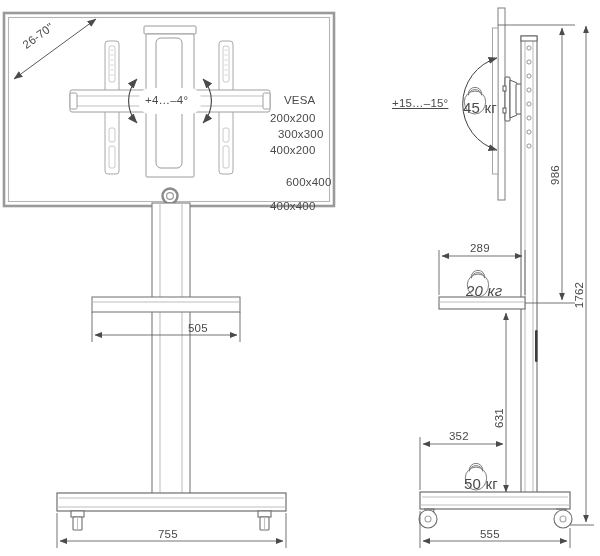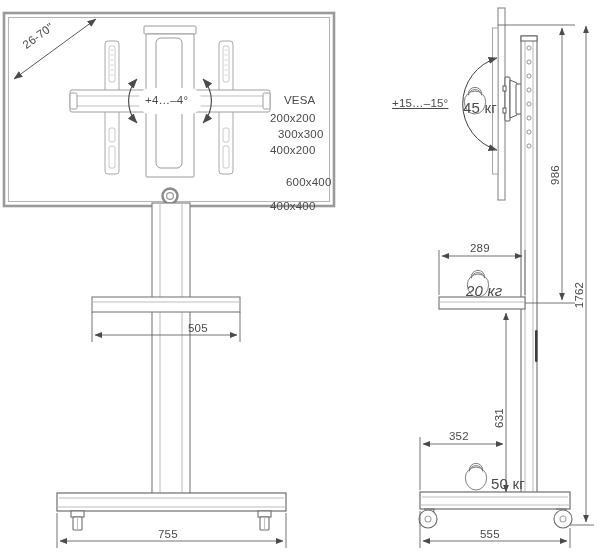--- a/index.html
+++ b/index.html
@@ -236,21 +236,21 @@
 <div class="lbl" style="left:270px;top:160px;margin-top:40px;">400x400</div>
 <div class="lbl" style="left:286px;top:176px;text-align:center;">600x400</div>
 
 <div class="lbl" style="left:152px;top:322px;margin-left:36px;">505</div>
 <div class="lbl" style="left:158px;top:528px;">755</div>
 
 <div class="lbl" style="left:392px;top:97px;text-decoration:underline;">+15…–15°</div>
 
 <div class="lbl sm" style="left:463px;top:99px;">45 кг</div>
 <div class="lbl sm" style="left:466px;top:282px;font-style:italic;">20 кг</div>
-<div class="lbl sm" style="left:464px;top:475px;margin-left:27px;">50 кг</div>
+<div class="lbl sm" style="left:464px;top:475px;">50 кг</div>
 
 <div class="lbl vert" style="left:561px;top:175px;transform:rotate(-90deg) translate(-50%,-100%);">986</div>
 <div class="lbl vert" style="left:585px;top:295px;transform:rotate(-90deg) translate(-50%,-100%);">1762</div>
 <div class="lbl" style="left:470px;top:242px;">289</div>
 <div class="lbl vert" style="left:505px;top:418px;transform:rotate(-90deg) translate(-50%,-100%);">631</div>
 <div class="lbl" style="left:449px;top:430px;">352</div>
 <div class="lbl" style="left:480px;top:528px;">555</div>
 
 </div>
 

